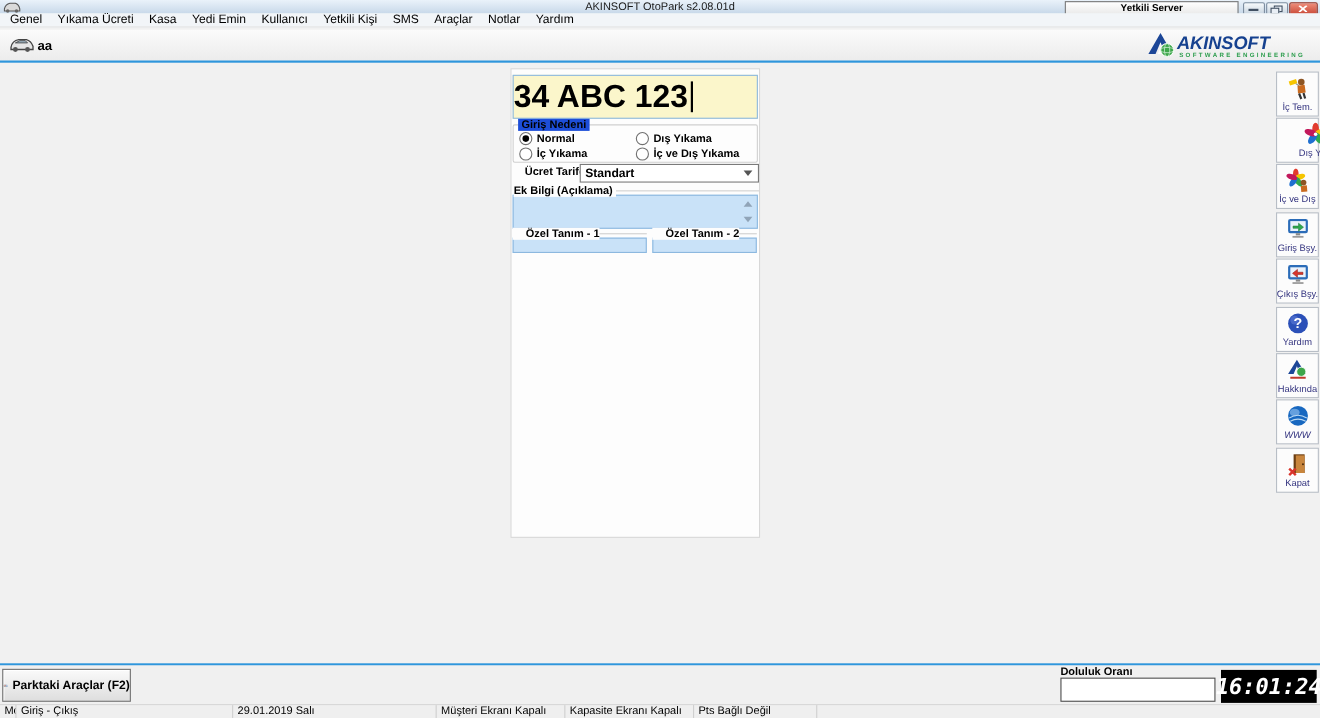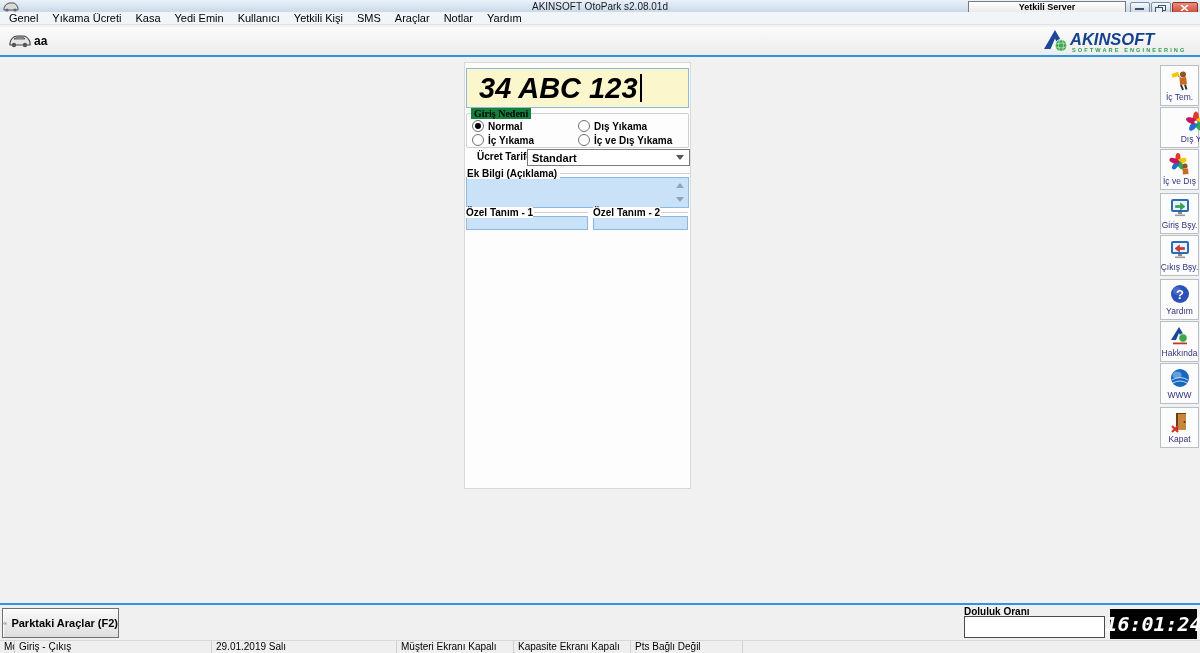--- a/index.html
+++ b/index.html
@@ -34,26 +34,26 @@
   #toolbar{left:0;top:27px;width:1200px;height:28px;background:linear-gradient(#FBFBFB,#ECECEC);
     border-bottom:2px solid #2F96DC;box-sizing:content-box;}
   #toolbar-car{left:8px;top:6px;}
   #record-label{left:34px;top:7px;font-size:12px;font-weight:bold;}
   #logo{right:4px;top:1px;}
 
   
   #panel{left:464px;top:62px;width:227px;height:427px;background:#FDFDFD;border:1px solid #D8D8D8;box-sizing:border-box;}
 
   #plate{left:466px;top:68px;width:223px;height:40px;background:#FBF6CB;border:1px solid #8CB8DF;
-    box-sizing:border-box;display:flex;align-items:center;padding-left:12px;font-style:italic;}
+    box-sizing:border-box;display:flex;align-items:center;padding-left:0;}
   #plate-text{font-size:29px;font-weight:bold;letter-spacing:0px;}
   #plate-caret{width:2px;height:28px;background:#000;margin-left:2px;}
 
   #reason-group{left:466px;top:113px;width:223px;height:35px;border:1px solid #D0D0D0;border-radius:2px;box-sizing:border-box;}
-  #reason-title{left:471px;top:108px;font-size:10px;font-weight:bold;background:#15803d;padding:0 3px;font-family:Liberation Serif, serif;}
+  #reason-title{left:471px;top:108px;font-size:10px;font-weight:bold;background:#1d4ed8;padding:0 3px;}
   .radio-row{position:absolute;display:flex;align-items:center;}
   .radio{width:10px;height:10px;border-radius:50%;border:1px solid #707070;background:#fff;margin-right:4px;
     position:relative;flex:none;}
   .radio.checked::after{content:"";position:absolute;left:2px;top:2px;width:6px;height:6px;border-radius:50%;background:#000;}
   .radio-label{font-size:10px;font-weight:bold;white-space:nowrap;}
   #r-normal{left:472px;top:120px;} #r-dis{left:578px;top:120px;}
   #r-ic{left:472px;top:134px;}    #r-icdis{left:578px;top:134px;}
 
   #tariff-label{left:477px;top:151px;font-size:10px;font-weight:bold;}
   #tariff-select{left:527px;top:149px;width:163px;height:17px;background:#fff;border:1px solid #7A7A7A;
@@ -62,36 +62,36 @@
   #tariff-arrow{width:0;height:0;border-left:4px solid transparent;border-right:4px solid transparent;
     border-top:5px solid #555;margin-right:5px;}
 
   #notes-label{left:467px;top:168px;font-size:10px;font-weight:bold;background:#FDFDFD;z-index:2;padding-right:3px;}
   #notes-line{left:560px;top:173px;width:130px;height:1px;background:#D0D0D0;}
   #notes-area{left:466px;top:177px;width:223px;height:31px;background:#C9E2F8;border:1px solid #8CB8DF;box-sizing:border-box;}
   .scroll-arrow{position:absolute;right:4px;width:0;height:0;border-left:4px solid transparent;border-right:4px solid transparent;}
   #scroll-up{top:5px;border-bottom:5px solid #90A4B8;}
   #scroll-down{bottom:5px;border-top:5px solid #90A4B8;}
 
-  .custom-label{font-size:10px;font-weight:bold;background:#FDFDFD;z-index:2;}
+  .custom-label{font-size:10px;font-weight:bold;background:#FDFDFD;z-index:2;padding-left:12px;}
   #custom1-label{left:466px;top:207px;}
   #custom1-line{left:534px;top:212px;width:54px;height:1px;background:#D0D0D0;}
   #custom1-input{left:466px;top:216px;width:122px;height:14px;background:#C9E2F8;border:1px solid #8CB8DF;box-sizing:border-box;}
   #custom2-label{left:593px;top:207px;}
   #custom2-line{left:661px;top:212px;width:27px;height:1px;background:#D0D0D0;}
   #custom2-input{left:593px;top:216px;width:95px;height:14px;background:#C9E2F8;border:1px solid #8CB8DF;box-sizing:border-box;}
 
   
   .side-btn{position:absolute;left:1160px;width:39px;height:41px;background:#FCFCFC;
     border:1px solid #B8BEC6;box-sizing:border-box;display:flex;flex-direction:column;
     align-items:center;justify-content:center;cursor:pointer;}
   .side-btn .lbl{font-size:8.5px;color:#33337F;margin-top:1px;white-space:nowrap;}
   #sb0{top:65px;} #sb1{top:107px;padding-left:32px;} #sb2{top:149px;}
   #sb3{top:193px;} #sb4{top:235px;}
-  #sb5{top:279px;} #sb6{top:321px;} #sb7{top:363px;}
+  #sb5{top:279px;} #sb6{top:321px;} #sb7{top:363px;font-style:italic;}
   #sb8{top:407px;}
 
   
   #blue-line2{left:0;top:603px;width:1200px;height:2px;background:#2F96DC;}
   #bottombar{left:0;top:605px;width:1200px;height:35px;background:#F0F0F0;}
   #parked-btn{left:2px;top:3px;width:117px;height:30px;background:linear-gradient(#FAFAFA,#DEDEDE);
     border:1px solid #707070;box-shadow:inset 1px 1px 0 #fff;box-sizing:border-box;
     display:flex;align-items:center;justify-content:center;gap:4px;cursor:pointer;}
   #parked-btn .lbl{font-size:11px;font-weight:bold;white-space:nowrap;}
   #occupancy-label{left:964px;top:1px;font-size:10px;font-weight:bold;}

